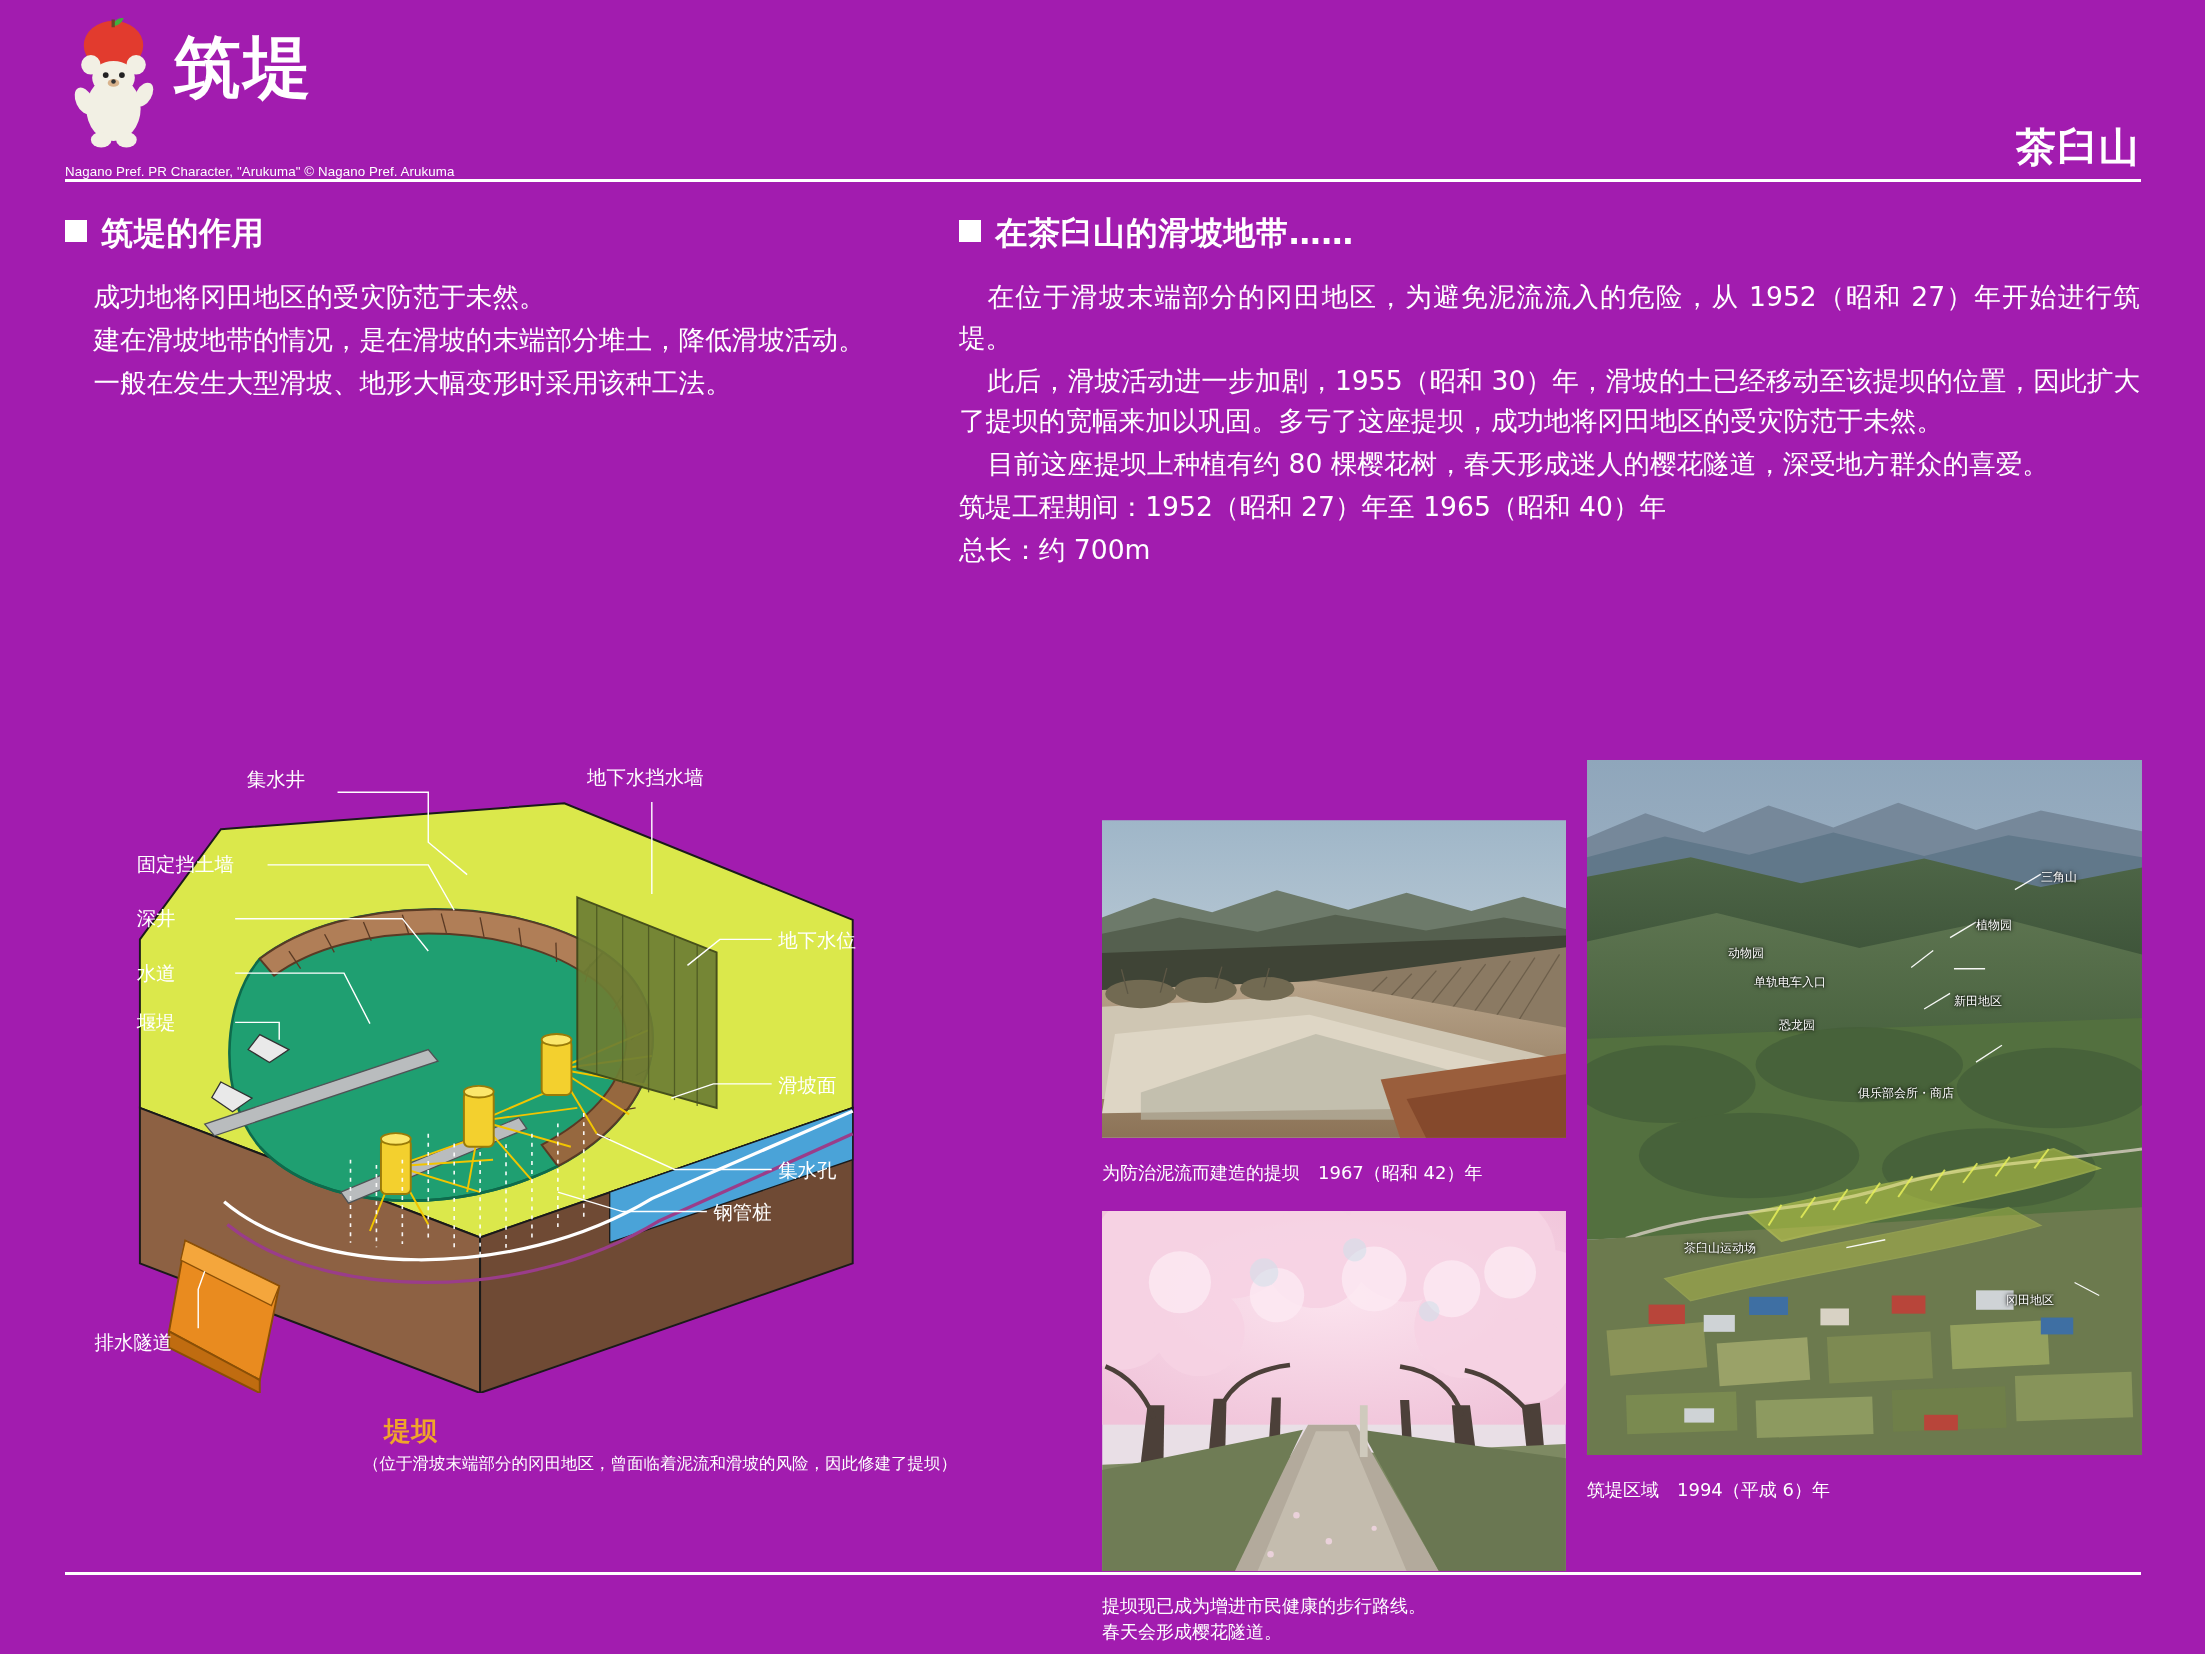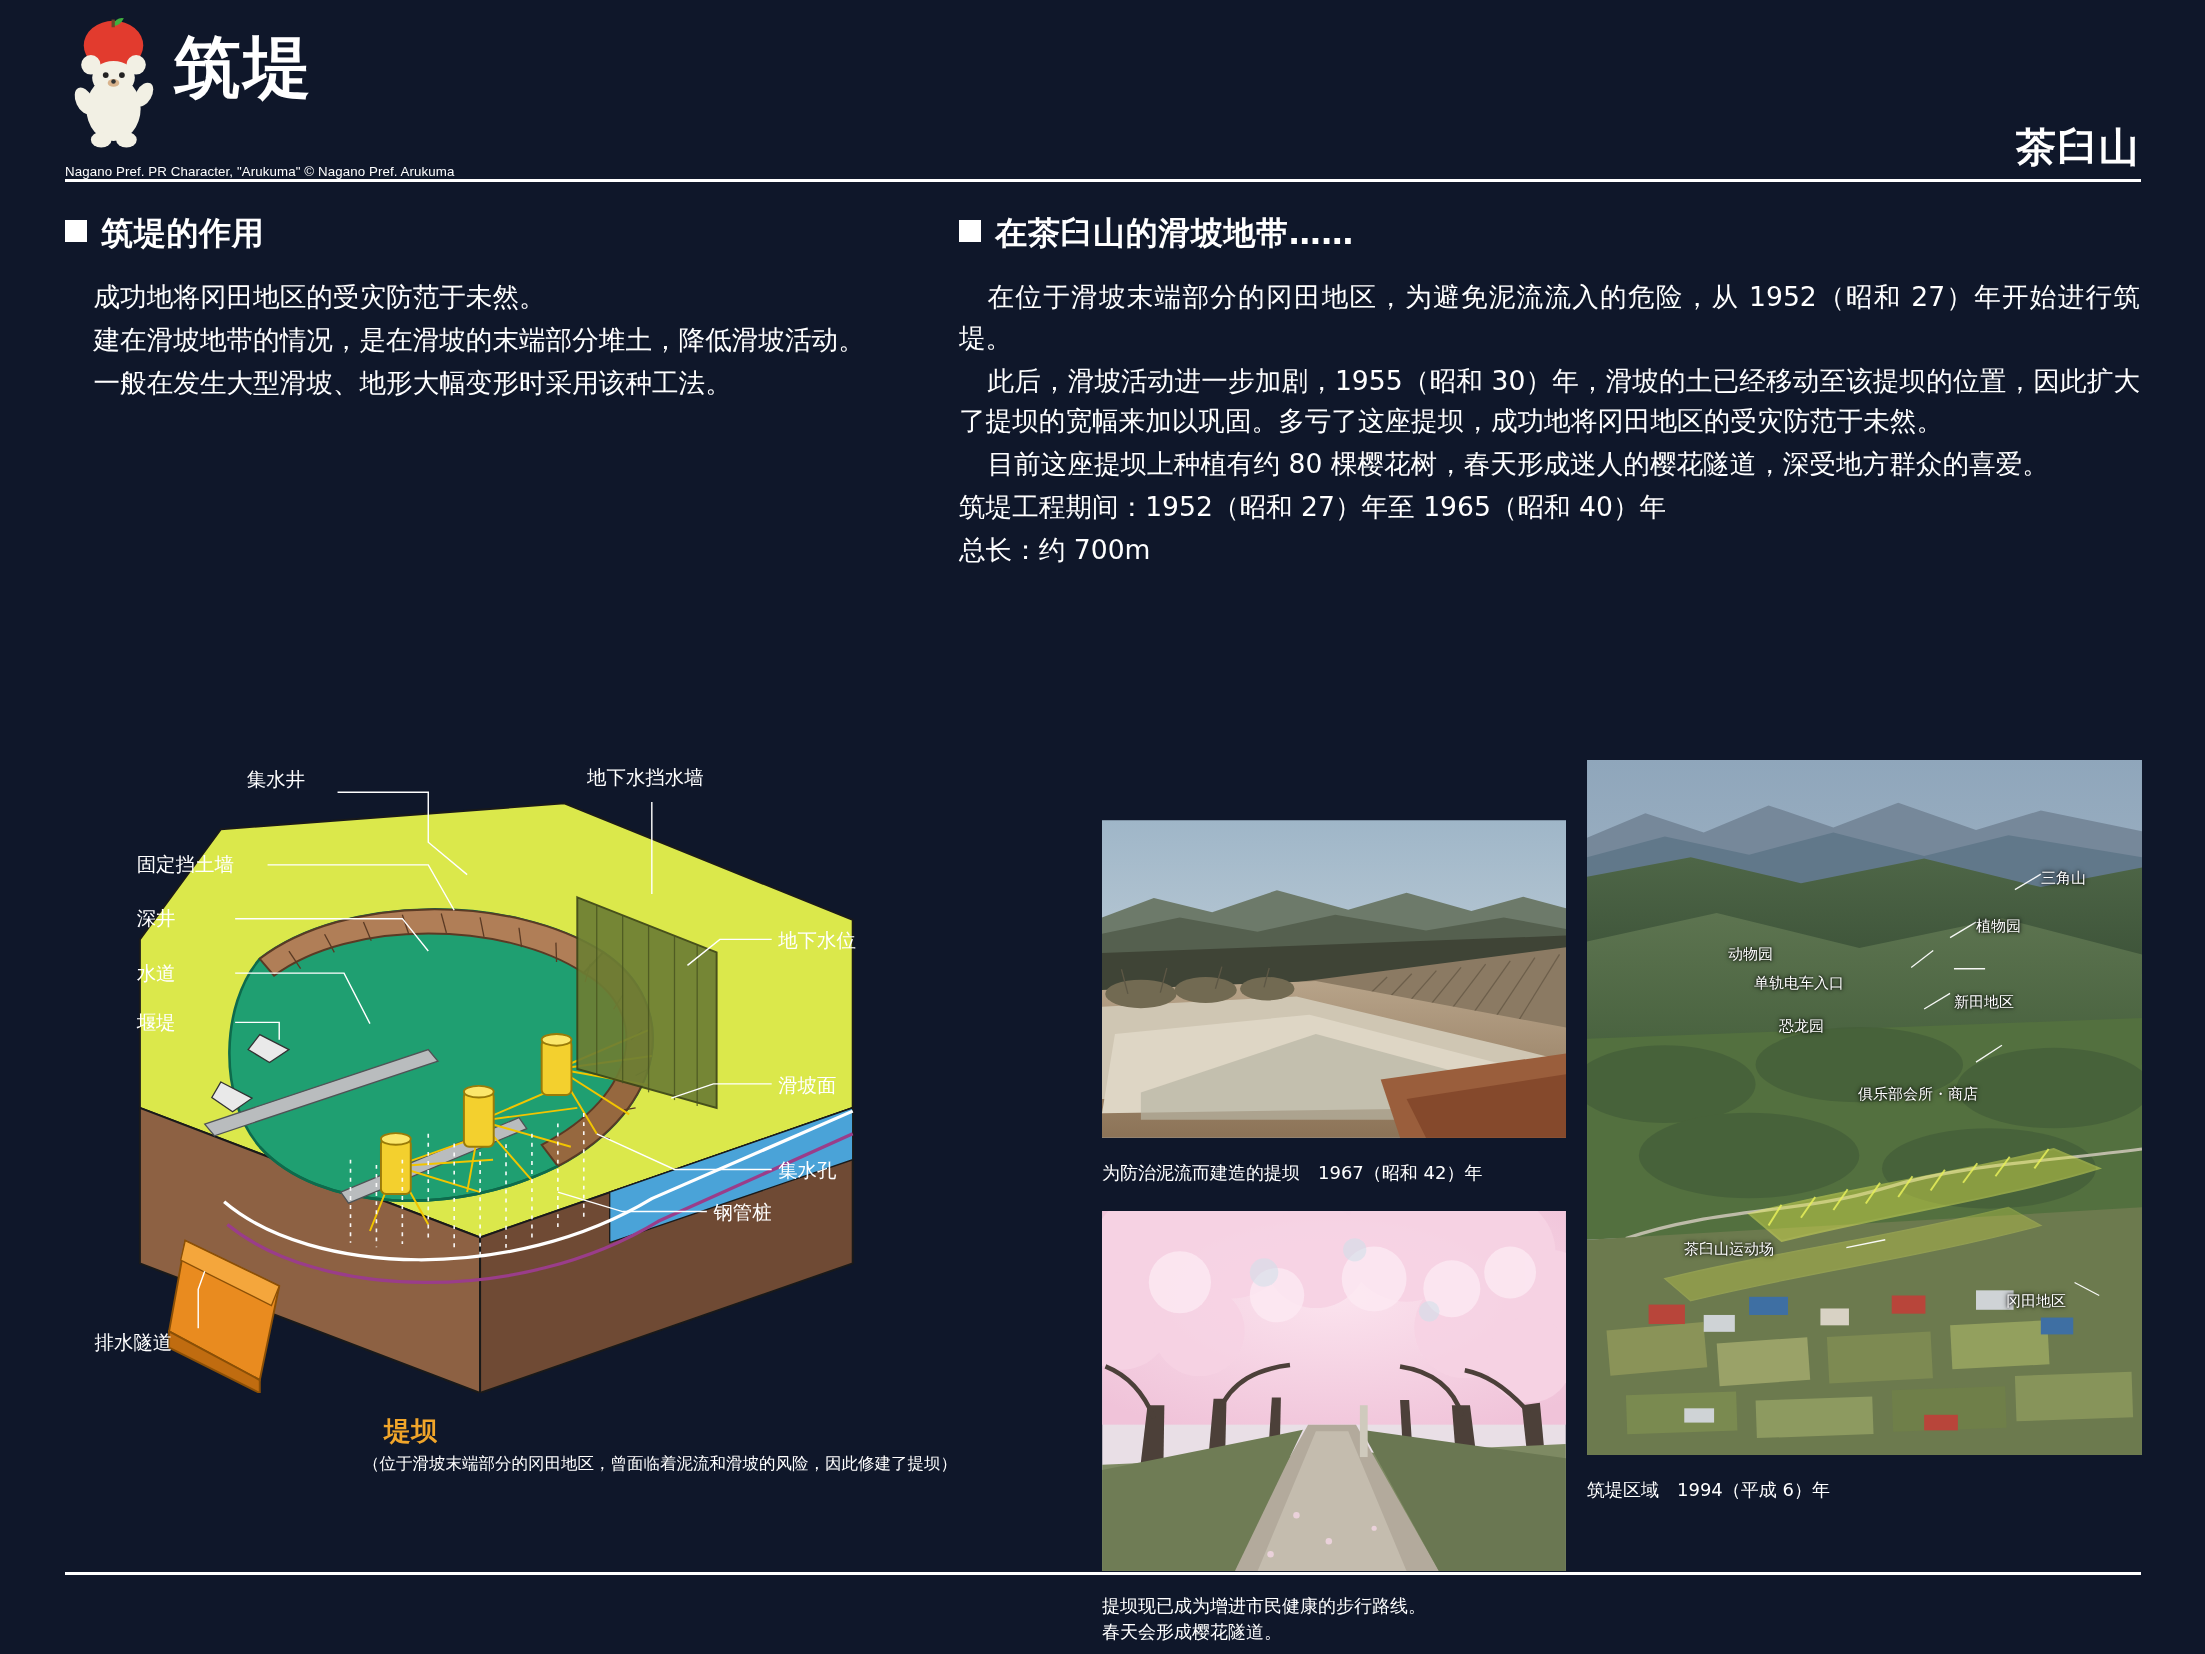--- a/index.html
+++ b/index.html
@@ -11,21 +11,21 @@
     width: 2205px;
     height: 1654px;
     font-family: "DejaVu Sans", "Liberation Sans", sans-serif;
     color: #ffffff;
     overflow: hidden;
     position: relative;
   }
   .page {
     position: absolute;
     inset: 0;
-    background: #0f172a;
+    background: #a21caf;
   }
 
   
   .header {
     position: absolute;
     left: 0; top: 0;
     width: 2205px;
     height: 183px;
   }
   .header-rule {
@@ -171,21 +171,21 @@
     left: 65px;
     top: 1572px;
     width: 2076px;
     height: 3.2px;
     background: #ffffff;
   }
 
   
   .aerial-label {
     position: absolute;
-    font-size: 15px;
+    font-size: 12px;
     color: #ffffff;
     white-space: nowrap;
     text-shadow: 0 0 2.6px #000, 0 0 5.2px #000;
   }
 </style>
 </head>
 <body>
 
 <div class="page">
 

